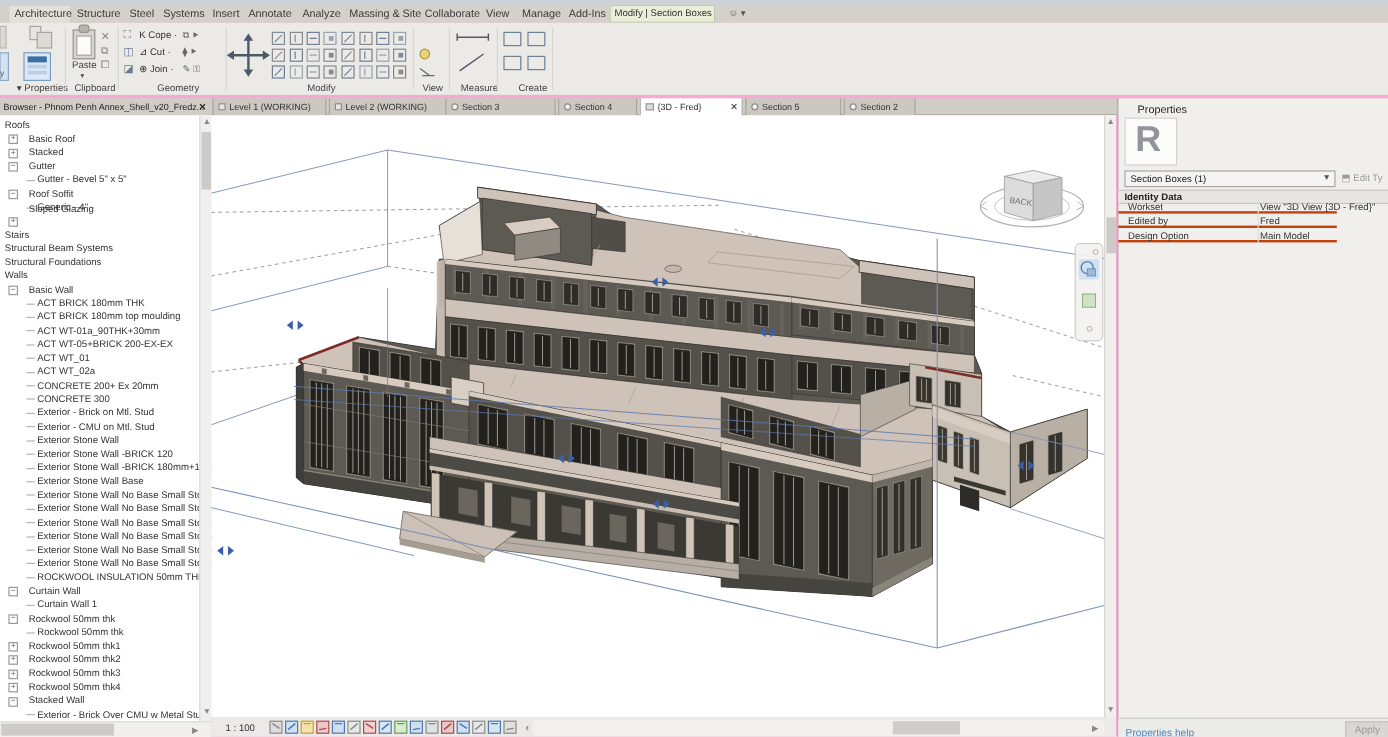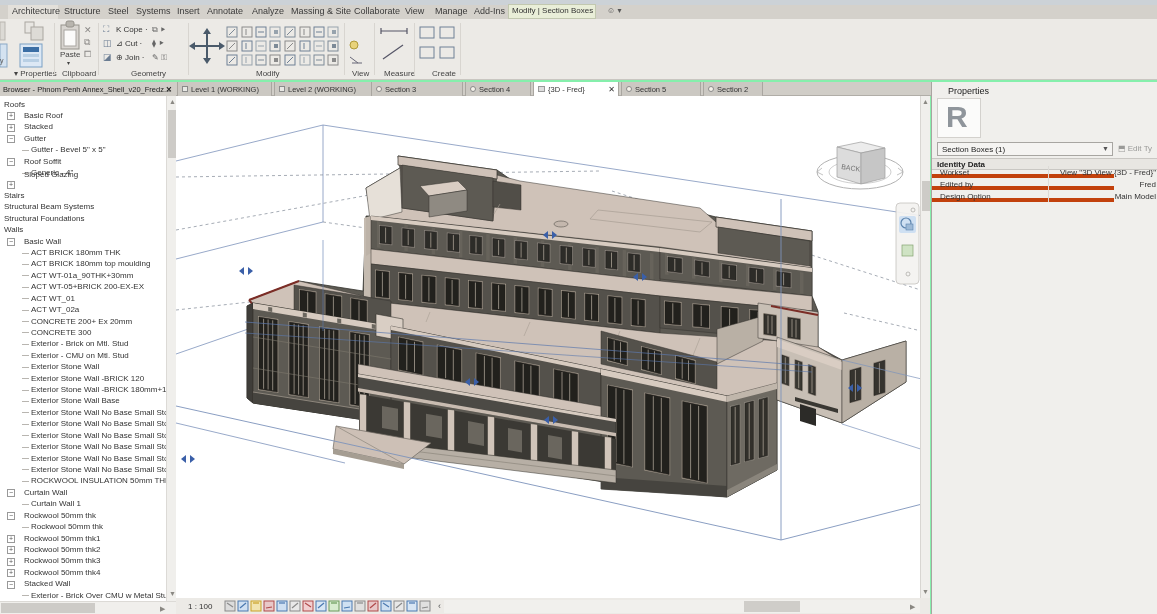--- a/index.html
+++ b/index.html
@@ -1,15 +1,15 @@
 <!DOCTYPE html>
 <html><head><meta charset="utf-8"><style>
 * { margin:0; padding:0; box-sizing:border-box; }
 html,body { width:1157px; height:614px; overflow:hidden; font-family:"Liberation Sans",sans-serif; }
-#app { position:relative; width:1157px; height:614px; background:#86efac; }
+#app { position:relative; width:1157px; height:614px; background:#f9a8d4; }
 .abs { position:absolute; }
 #topsliver { left:0; top:0; width:1157px; height:5px; background:#ccd2d7; }
 #tabrow { left:0; top:5px; width:1157px; height:14px; background:#d4d1cb; }
 #tabrow .rtab { position:absolute; top:1px; font-size:9px; color:#3a3a3a; }
 #archhl { left:8px; top:0px; width:50px; height:14px; background:#e3e0da; }
 #modhl { left:508px; top:4px; width:88px; height:15px; background:#e9eed8; border:1px solid #c2c8b0; }
 #modtab { left:512px; top:6px; font-size:8px; color:#333; }
 #smiley { left:607px; top:6px; font-size:8px; color:#555; }
 #ribbon { left:0; top:19px; width:1157px; height:61px; background:#eceae6; border-bottom:1px solid #c9c6c1; }
 .plabel { position:absolute; top:50px; font-size:8px; color:#444; }
@@ -38,21 +38,21 @@
 #hscroll2 { position:absolute; left:268px; top:2px; width:476px; height:13px; background:#f1f0ed; }
 #hscroll2 .thumb { position:absolute; left:300px; top:1px; width:56px; height:11px; background:#cfcdc9; }
 #props { left:931px; top:82px; width:226px; height:532px; background:#f0efec; border-left:1px solid #a8a5a0; }
 #ptitle { position:absolute; left:16px; top:4px; font-size:9px; color:#222; }
 #rlogo { position:absolute; left:5px; top:16px; width:44px; height:40px; background:#fbfbfa; border:1px solid #d3d1cd; }
 #rlogo span { font-size:30px; font-weight:bold; color:#8f959b; position:absolute; left:8px; top:1px; }
 #selector { position:absolute; left:5px; top:60px; width:176px; height:14px; background:#f5f4f2; border:1px solid #a8a6a2; font-size:8px; color:#222; padding:2px 0 0 4px; }
 #selarrow { position:absolute; right:3px; top:2px; font-size:7px; color:#555; }
 #edittype { position:absolute; left:186px; top:59px; width:40px; height:16px; font-size:8px; color:#9a9a98; padding-top:3px; }
 #idhdr { position:absolute; left:0; top:76px; width:226px; height:12px; background:#e8e6e2; border-top:1px solid #c9c7c3; border-bottom:1px solid #c9c7c3; font-size:8px; font-weight:bold; color:#222; padding:1px 0 0 5px; }
-.prow { position:absolute; left:0; width:182px; height:12px; border-bottom:4px solid #c2410c; font-size:8px; color:#333;text-align:right; }
+.prow { position:absolute; left:0; width:182px; height:12px; border-bottom:2px solid #c2410c; font-size:8px; color:#333; }
 .prow .lab { position:absolute; left:8px; top:1.5px; }
 .prow .val { position:absolute; left:118px; top:1.5px; width:106px; white-space:nowrap; overflow:hidden; }
 .prow .vline { position:absolute; left:116px; top:0; width:1px; height:12px; background:#dddbd7; }
 #pbottom { position:absolute; left:0; top:516px; width:226px; height:16px; background:#ebebe8; border-top:1px solid #cfcdc9; }
 #phelp { position:absolute; left:6px; top:6px; font-size:8.5px; color:#4a86c5; text-decoration:underline; }
 #apply { position:absolute; left:189px; top:2px; width:37px; height:14px; background:#d8d7d4; border:1px solid #c2c1be; font-size:8.5px; color:#9a9a98; text-align:center; padding-top:1px; }
 </style></head>
 <body>
 <div id="app">
   <div class="abs" id="topsliver"></div>
@@ -729,13 +729,17 @@
     <div class="prow" style="top:96px">
         <span class="lab">Edited by</span>
         <span class="vline"></span>
         <span class="val">Fred</span>
       </div>
     <div class="prow" style="top:108px">
         <span class="lab">Design Option</span>
         <span class="vline"></span>
         <span class="val">Main Model</span>
       </div>
+    <div id="pbottom">
+        <span id="phelp">Properties help</span>
+        <div id="apply">Apply</div>
+      </div>
   </div>
 </div>
 </body></html>

